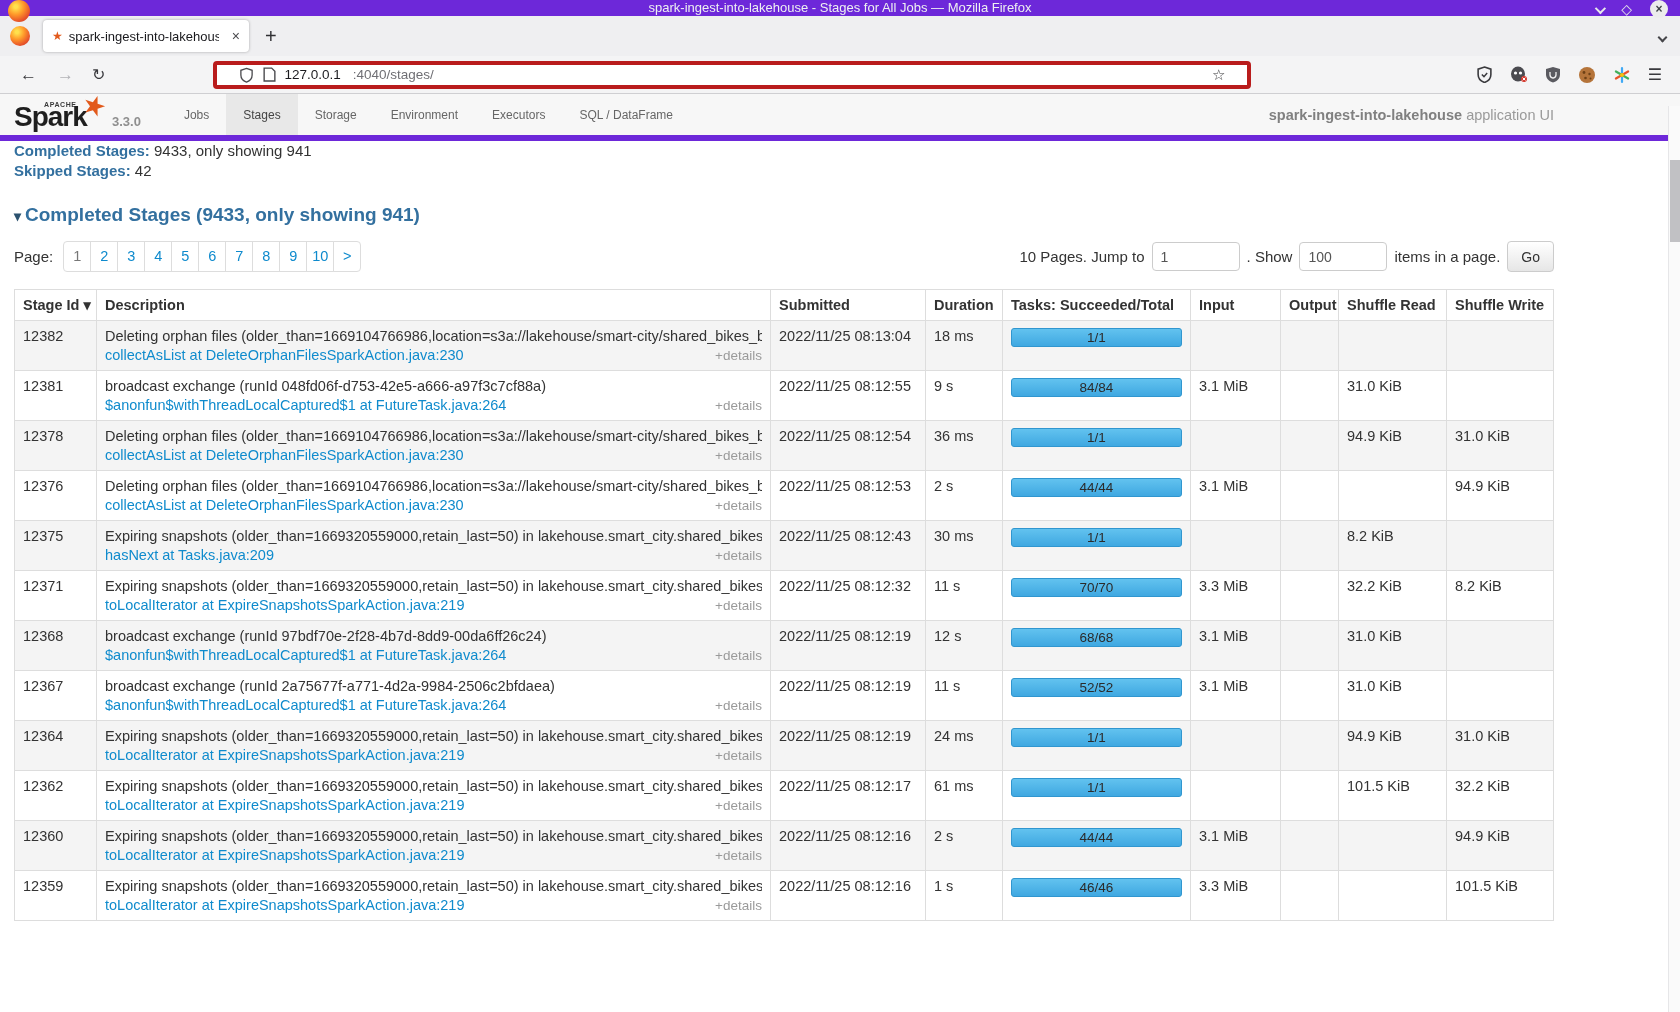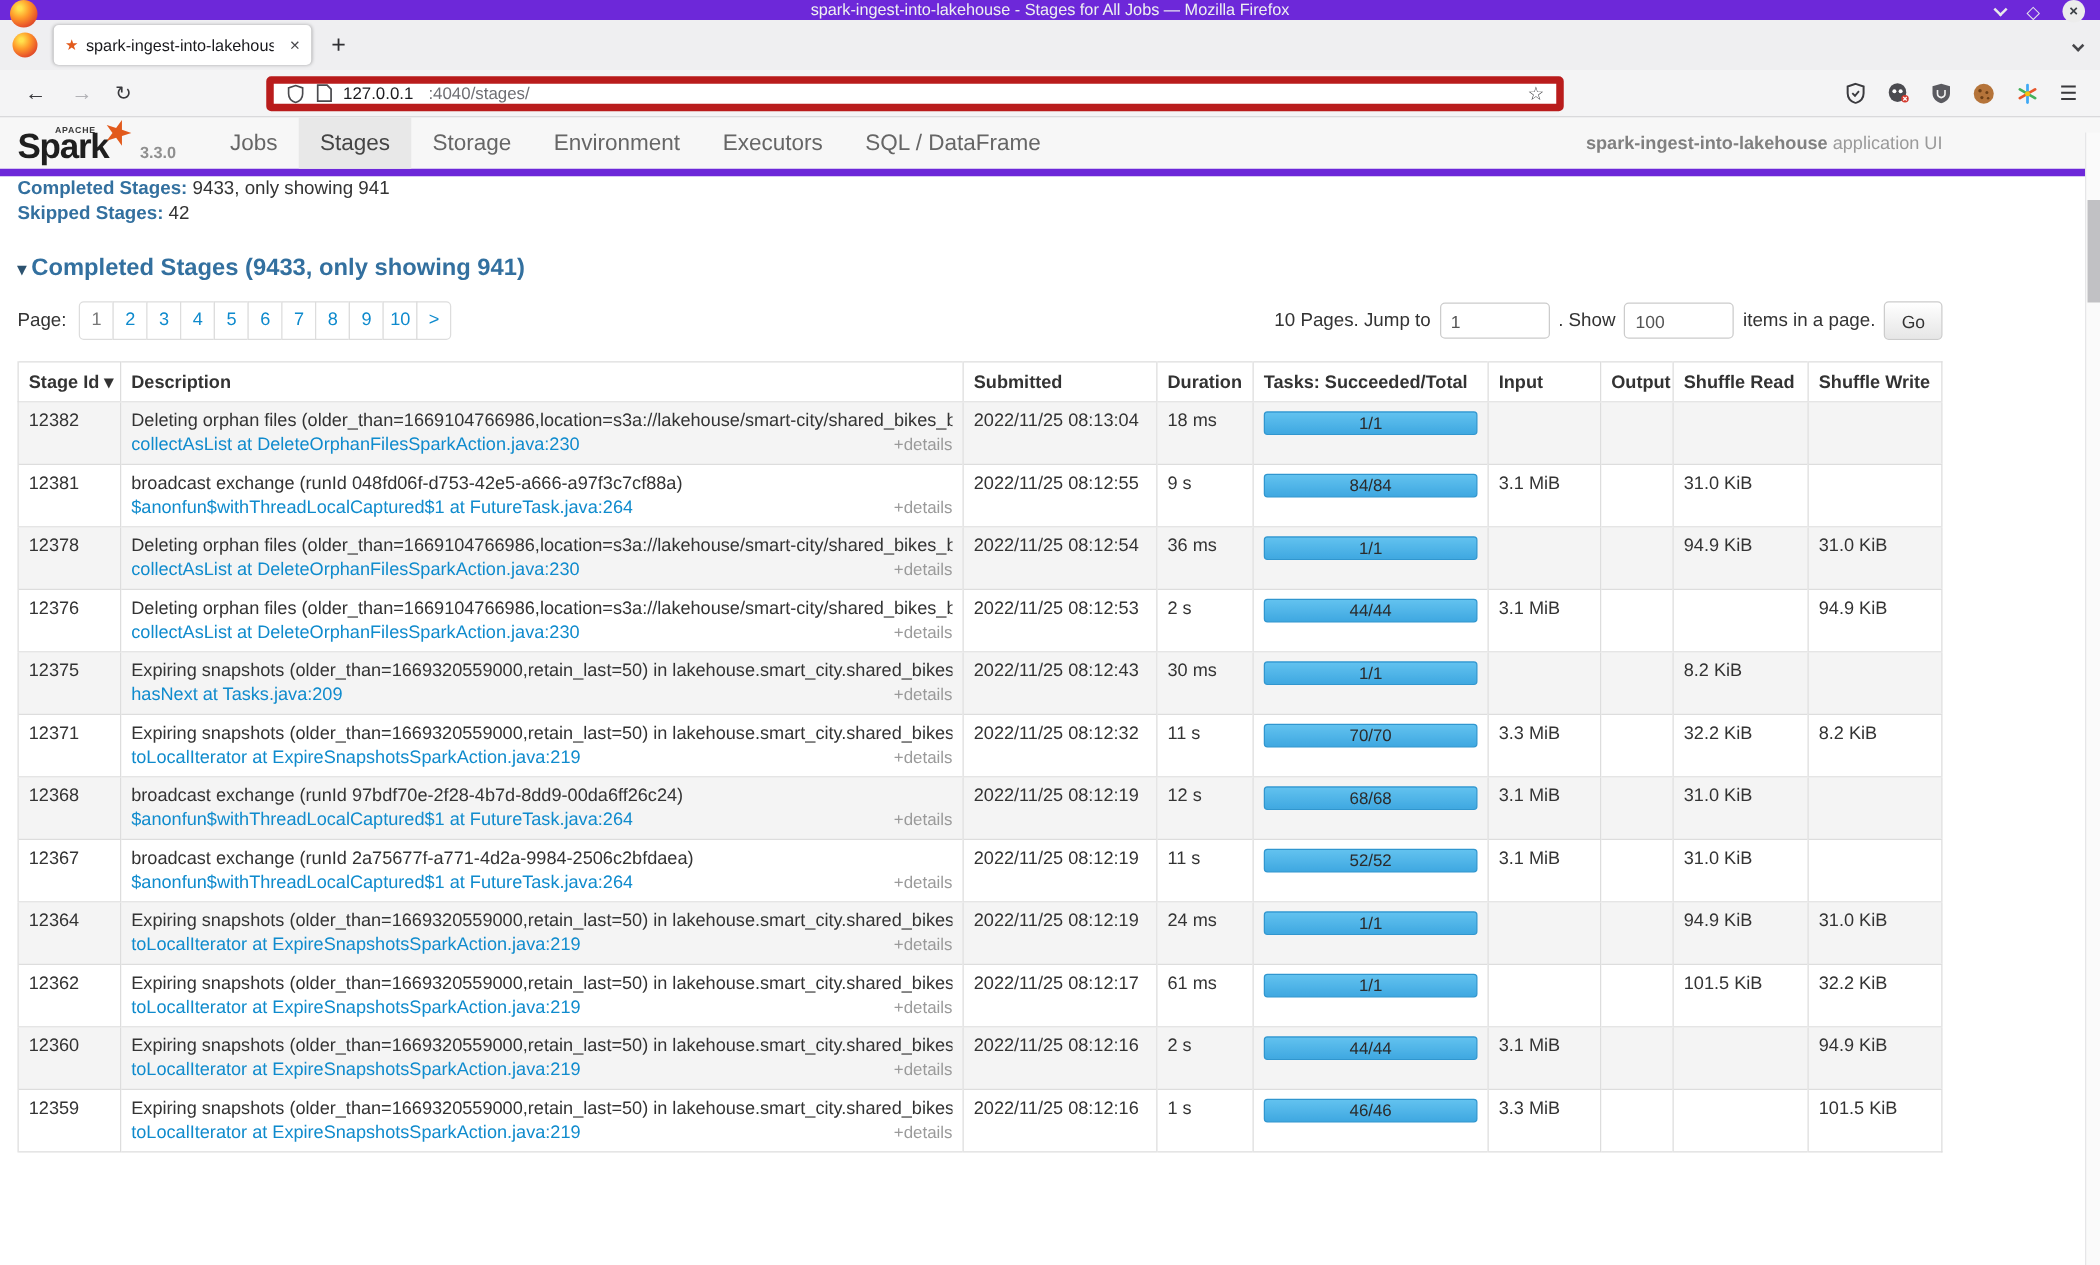--- a/index.html
+++ b/index.html
@@ -31,43 +31,43 @@
   .newtab { font-size:20px; color:#2f2f33; margin-left:16px; line-height:1; }
   .tab-overflow { margin-left:auto; margin-right:14px; }
   .chev-dark { display:inline-block; width:7px; height:7px; border-right:2px solid #46464a;
                border-bottom:2px solid #46464a; transform:rotate(45deg); }
 
   .toolbar { height:38px; background:#f4f4f5; border-bottom:1px solid #cfcfd2;
              display:flex; align-items:center; padding:0 10px; }
   .nav-arrow { font-size:17px; color:#39393d; margin:0 10px; }
   .nav-arrow.disabled { color:#b2b2b6; }
   .reload { font-size:16px; color:#39393d; margin:0 8px; }
-  .urlbar { width:1038px; height:28px; margin-left:100px; background:#fff; border:6px solid #b91c1c;
-            border-radius:4px; display:flex; align-items:center; padding:0 10px; font-size:13.5px; }
+  .urlbar { width:1038px; height:28px; margin-left:100px; background:#fff; border:4px solid #b91c1c;
+            border-radius:4px; display:flex; align-items:center; padding:0 22px; font-size:13.5px; }
   .urlbar svg { flex:none; }
   .url-host { color:#1b1b1f; margin-left:8px; }
   .url-rest { color:#6f6f74;margin-left:12px; }
   .url-star { margin-left:auto; font-size:15px; color:#3b3b3e; }
   .ext-icons { margin-left:auto; display:flex; align-items:center; gap:17px; padding-right:8px; }
   .hamburger { font-size:16px; color:#39393d; }
 
   
   .spark-nav { height:47px; background:#f7f7f7; border-bottom:6px solid #6d28d9; }
   .spark-nav-inner { width:1540px; margin-left:14px; height:100%; display:flex; align-items:stretch; }
   .spark-logo { position:relative; width:92px; margin-top:3px; flex:none; }
   .logo-apache { position:absolute; top:4px; left:30px; font-size:7px; font-weight:bold;
                  letter-spacing:.6px; color:#3a3a3a; }
   .logo-spark { position:absolute; bottom:2px; left:0; font-size:28px; font-weight:bold;
                 color:#1f1f1f; letter-spacing:-1px; }
   .logo-star { position:absolute; top:-4px; right:0; color:#e25a1c; font-size:27px;
                transform:rotate(18deg); line-height:1; }
   .logo-ver { align-self:flex-end; font-size:13px; font-weight:bold; color:#8f8f8f;
               margin:0 0 6px 6px; flex:none; }
   .nav-items { display:flex; margin-left:26px; }
-  .nav-item { display:flex; align-items:center; padding:0 17px; font-size:18px; color:#666; }
+  .nav-item { display:flex; align-items:center; padding:0 17px; font-size:12px; color:#666; }
   .nav-item.active { background:#e8e8e8; color:#444; }
   .app-label { margin-left:auto; align-self:center; font-size:14.5px; color:#9a9a9a; }
   .app-label b { color:#808080; }
 
   
   .content { width:1540px; margin-left:14px; }
   h1.page-title { font-size:30px; font-weight:bold; color:#333; margin:30px 0 14px; }
   .summary-line { font-size:15px; color:#333; line-height:20px; }
   .summary-lbl { font-weight:bold; color:#33709f; }
   .section-hdr { margin-top:23px; font-size:19px; font-weight:bold; color:#33709f; }

